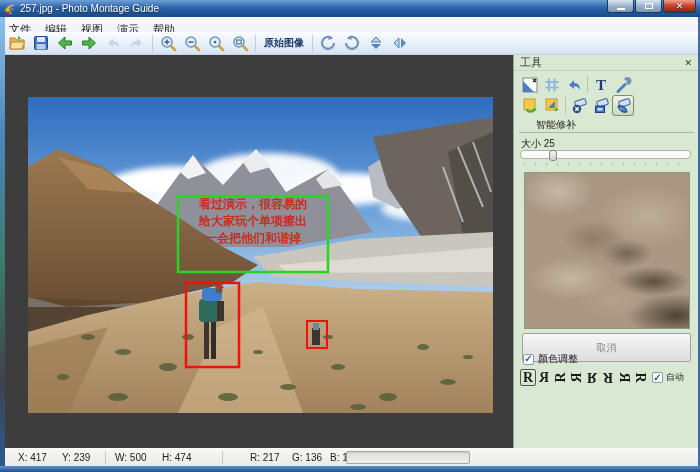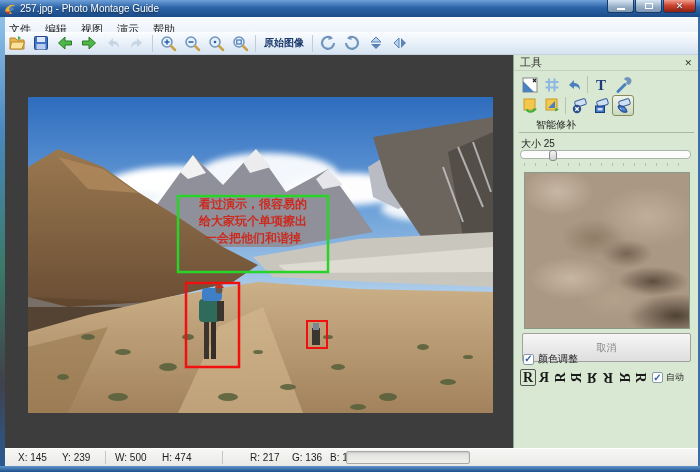--- a/index.html
+++ b/index.html
@@ -437,21 +437,21 @@
       <span class="r-letter r6">R</span>
       <span class="r-letter r7">R</span>
       <span class="auto-check">
         <span class="checkbox">✓</span>
         <span>自动</span>
       </span>
     </div>
   </div>
 
   <div class="statusbar">
-    <span class="st st-x">X: 145</span>
+    <span class="st st-x">X: 417</span>
     <span class="st st-y">Y: 239</span>
     <span class="st-div st-div1"></span>
     <span class="st st-w">W: 500</span>
     <span class="st st-h">H: 474</span>
     <span class="st-div st-div2"></span>
     <span class="st st-r">R: 217</span>
     <span class="st st-g">G: 136</span>
     <span class="st st-b">B: 122</span>
     <span class="st-box"></span>
   </div>

